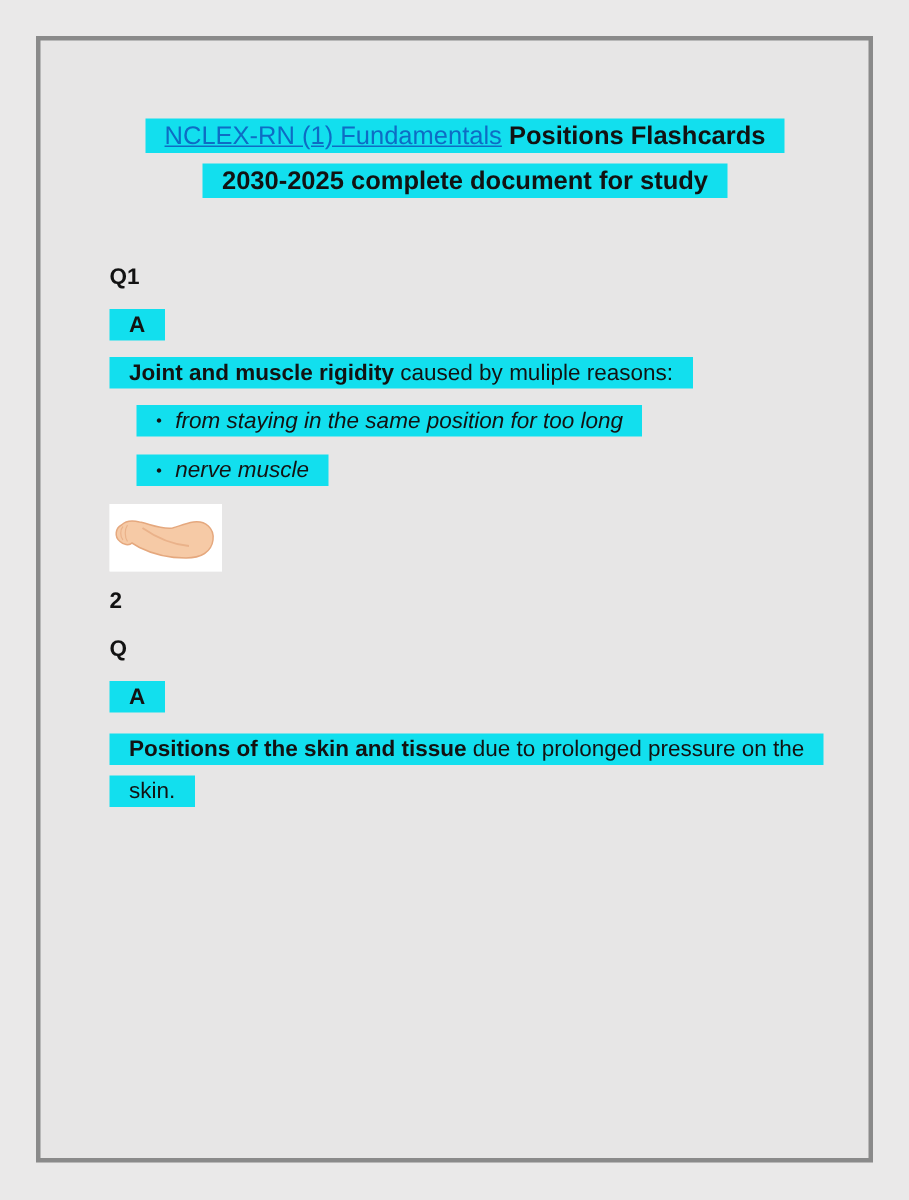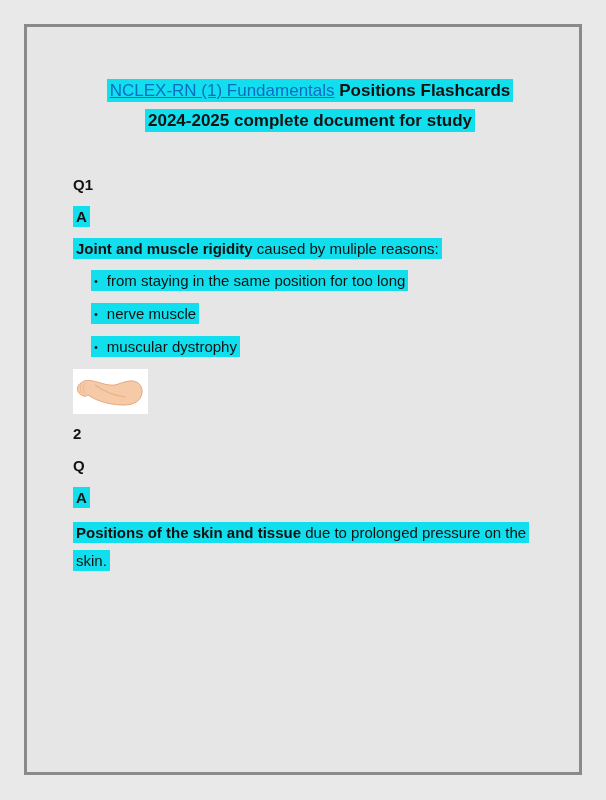--- a/index.html
+++ b/index.html
@@ -15,40 +15,40 @@
   .sheet {
     position: absolute;
     left: 24px; top: 24px;
     width: 558px; height: 751px;
     border: 3px solid #8a8a8a;
     background: #e7e6e6;
     padding: 49px 32px 0 46px;
   }
   .hl {
     background: #12dfee;
-    padding: 2px 3px;
+    padding: 2px 13px;
     -webkit-box-decoration-break: clone;
     box-decoration-break: clone;
   }
   .doc-title {
     text-align: center;
     font-size: 17px;
     font-weight: bold;
     line-height: 30px;
     margin: 0 0 38px 0;
   }
   .title-link {
     color: #0e6cc4;
     font-weight: normal;
     text-decoration: underline;
     cursor: pointer;
   }
   p { font-size: 15px; line-height: 21px; margin: 0 0 11px 0; }
   .b { font-weight: bold; }
-  .bullet-line { padding-left: 18px; }
+  .bullet-line { padding-left: 18px; font-style: italic; }
   .bullet-glyph {
     display: inline-block;
     font-size: 11px;
     vertical-align: 1px;
     padding-right: 9px;
   }
   .answer-wrap { line-height: 28px; max-width: 474px; }
   .img-box {
     width: 75px; height: 45px;
     background: #ffffff;
@@ -56,35 +56,34 @@
   }
   .img-box svg { display: block; width: 100%; height: 100%; }
 </style>
 </head>
 <body>
 
 <div class="sheet">
 
   <div class="doc-title">
     <div><span class="hl"><a class="title-link">NCLEX-RN (1) Fundamentals</a><span class="b"> Positions Flashcards</span></span></div>
-    <div><span class="hl b">2024-2025 complete document for study</span></div>
+    <div><span class="hl b">2030-2025 complete document for study</span></div>
   </div>
 
   <p class="b">Q1</p>
 
 
   <p><span class="hl b">A</span></p>
 
   <p><span class="hl"><span class="b">Joint and muscle rigidity</span><span> caused by muliple reasons:</span></span></p>
 
   <p class="bullet-line"><span class="hl"><span class="bullet-glyph">•</span><span>from staying in the same position for too long</span></span></p>
 
   <p class="bullet-line"><span class="hl"><span class="bullet-glyph">•</span><span>nerve muscle</span></span></p>
 
-  <p class="bullet-line"><span class="hl"><span class="bullet-glyph">•</span><span>muscular dystrophy</span></span></p>
 
   <div class="img-box">
     <svg viewBox="0 0 75 45" xmlns="http://www.w3.org/2000/svg">
       <rect x="0" y="0" width="75" height="45" fill="#ffffff"></rect>
       <path d="M 8,14
                C 4,16 3,22 7,25
                C 9,27 13,28 15,26
                L 20,29
                C 30,34 41,36 51,36
                C 61,36 68,32 69,24

